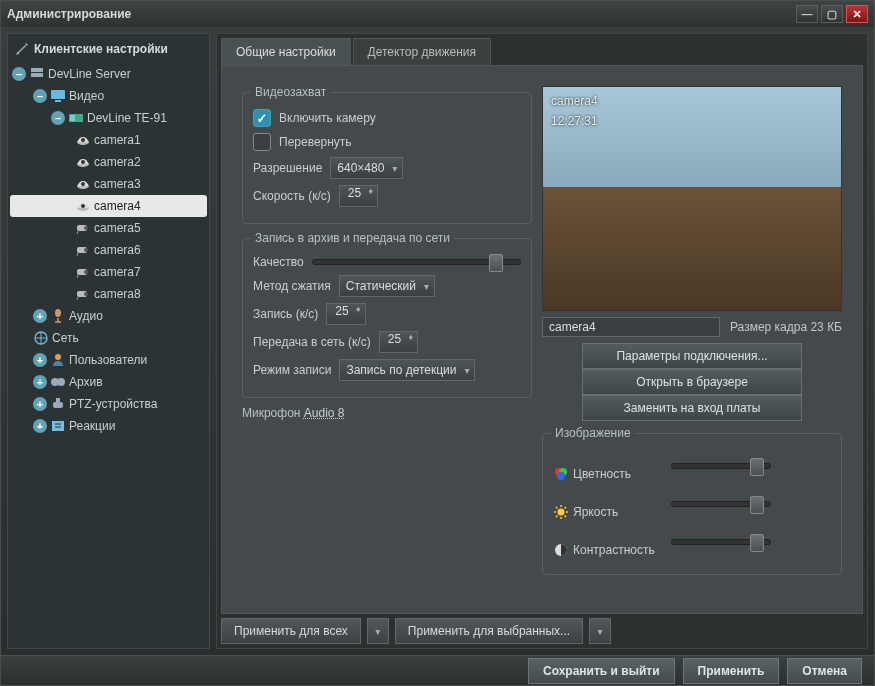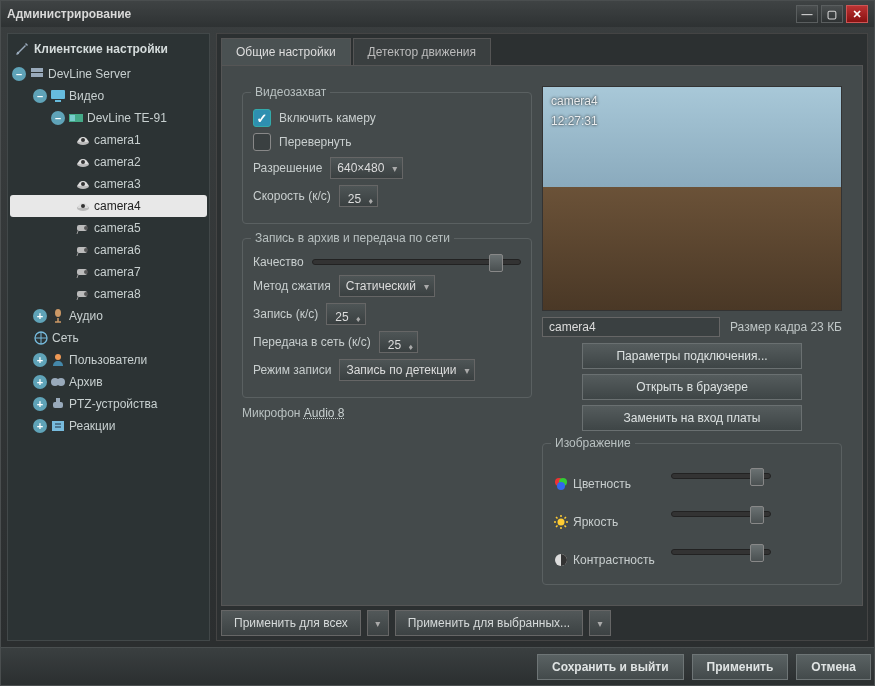--- a/index.html
+++ b/index.html
@@ -39,53 +39,53 @@
 .group { border:1px solid #5a6061; border-radius:4px; padding:10px 10px 10px 10px; position:relative; margin-top:6px; }
 .group-title { position:absolute; top:-8px; left:8px; background:#444a4b; padding:0 4px; color:#b8c0c0; }
 
 .row { display:flex; align-items:center; gap:8px; margin:6px 0; color:#c8cece; }
 .checkbox { width:18px; height:18px; border:1px solid #888; border-radius:3px; background:#3a4041; display:flex; align-items:center; justify-content:center; cursor:pointer; flex-shrink:0;}
 .checkbox.checked { background:#2e8fb0; border-color:#3aa; }
 .checkbox.checked::after { content:"✓"; color:#fff; font-size:13px; font-weight:bold; }
 
 .select { height:22px; background:linear-gradient(#4e5556,#3a4041); border:1px solid #666; color:#ddd; padding:0 18px 0 6px; position:relative; cursor:pointer; display:inline-flex; align-items:center; min-width:50px; }
 .select::after { content:"▾"; position:absolute; right:5px; color:#aaa; font-size:10px; }
-.spin { height:22px; background:linear-gradient(#4e5556,#3a4041); border:1px solid #666; color:#ddd; padding:0 16px 0 8px; position:relative; cursor:pointer; display:inline-flex; align-items:flex-end; min-width:38px; }
+.spin { height:22px; background:linear-gradient(#4e5556,#3a4041); border:1px solid #666; color:#ddd; padding:0 16px 0 8px; position:relative; cursor:pointer; display:inline-flex; align-items:flex-start; min-width:38px; }
 .spin::after { content:"♦"; position:absolute; right:4px; color:#aaa; font-size:9px; }
 
 .slider { flex:1; height:6px; background:#333; border:1px solid #222; border-radius:3px; position:relative; }
 .slider .thumb { position:absolute; top:-6px; width:14px; height:18px; background:linear-gradient(#6a7172,#4a5051); border:1px solid #888; border-radius:2px; }
 
 .mic { color:#b8c0c0; }
 .mic .link { text-decoration:underline dotted; cursor:pointer; color:#c8d0d0; }
 
 .preview { width:300px; height:225px; background:#3a5030; border:1px solid #333; position:relative; overflow:hidden; }
 .preview .floor { position:absolute; left:0; right:0; bottom:0; height:55%; background:linear-gradient(#6b5238,#4a3826); }
 .preview .back { position:absolute; left:0; right:0; top:0; height:48%; background:linear-gradient(#a8c8d8,#88a8bb); }
 .preview .overlay { position:absolute; top:4px; left:8px; color:rgba(255,255,255,.85); font-size:18px; font-family:monospace; text-shadow:0 0 3px #000; }
 .preview .overlay div{line-height:20px;}
 
 .below-preview { display:flex; align-items:center; gap:10px; }
 .cam-name-input { flex:1; height:20px; background:#3a4041; border:1px solid #666; color:#ddd; padding:0 6px; }
 .frame-size { color:#c0c7c7; white-space:nowrap; }
 
 .action-btn { height:26px; background:linear-gradient(#555c5d,#3e4546); border:1px solid #6a7071; color:#dde2e2; padding:0 14px; cursor:pointer; display:flex; align-items:center; justify-content:center; }
-.actions-col { display:flex; flex-direction:column; gap:5px; align-items:center; }
+.actions-col { display:flex; flex-direction:column; align-items:center; }
 .actions-col .action-btn{ width: 220px; }
 
 .img-sliders .row { gap:8px; }
 .img-sliders .label { width:110px; display:flex; align-items:center; gap:4px;margin-top:16px; }
 .img-sliders .slider { width:100px; flex:none; }
 
 .apply-row { display:flex; gap:6px; padding-top:4px; }
 .apply-btn { height:26px; background:linear-gradient(#525859,#3c4243); border:1px solid #666; color:#d6dada; padding:0 12px; cursor:pointer; display:flex; align-items:center; }
 .apply-split { width:22px; padding:0; justify-content:center; }
 .apply-split::after{content:"▾"; font-size:10px; color:#aaa;}
 
-.footer { height:38px; background:linear-gradient(#3a3f40,#2b2f30); border-top:1px solid #4a4f50; display:flex; align-items:center; justify-content:flex-end; padding:0 3px; gap:8px; }
+.footer { height:30px; background:linear-gradient(#3a3f40,#2b2f30); border-top:1px solid #4a4f50; display:flex; align-items:center; justify-content:flex-end; padding:0 12px; gap:8px; }
 .footer .fbtn { height:26px; padding:0 14px; background:linear-gradient(#5a6263,#434a4b); border:1px solid #6e7576; color:#e0e4e4; cursor:pointer; font-weight:bold; }
 </style>
 </head>
 <body>
 
 <div class="window">
   <div class="titlebar">
     <span class="title">Администрирование</span>
     <div class="btns">
       <div class="wbtn">—</div>

